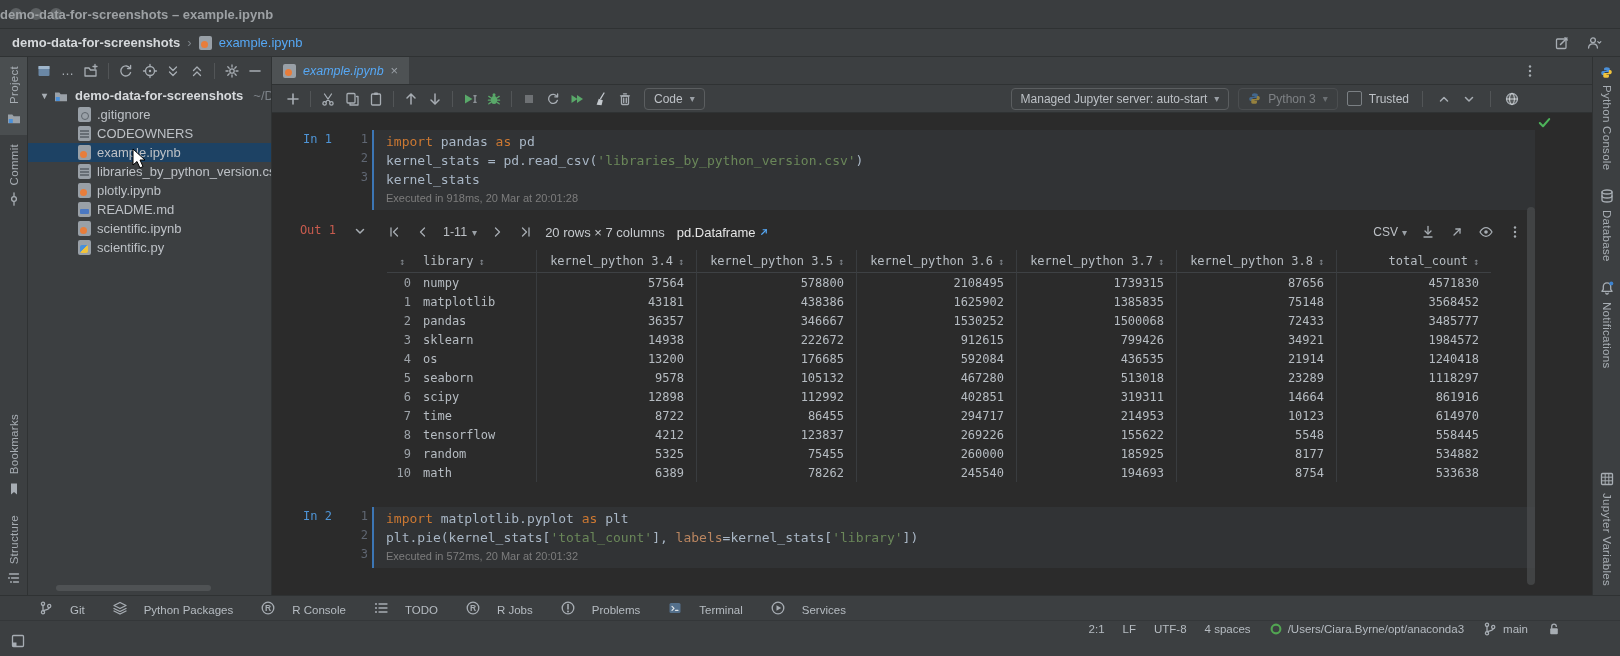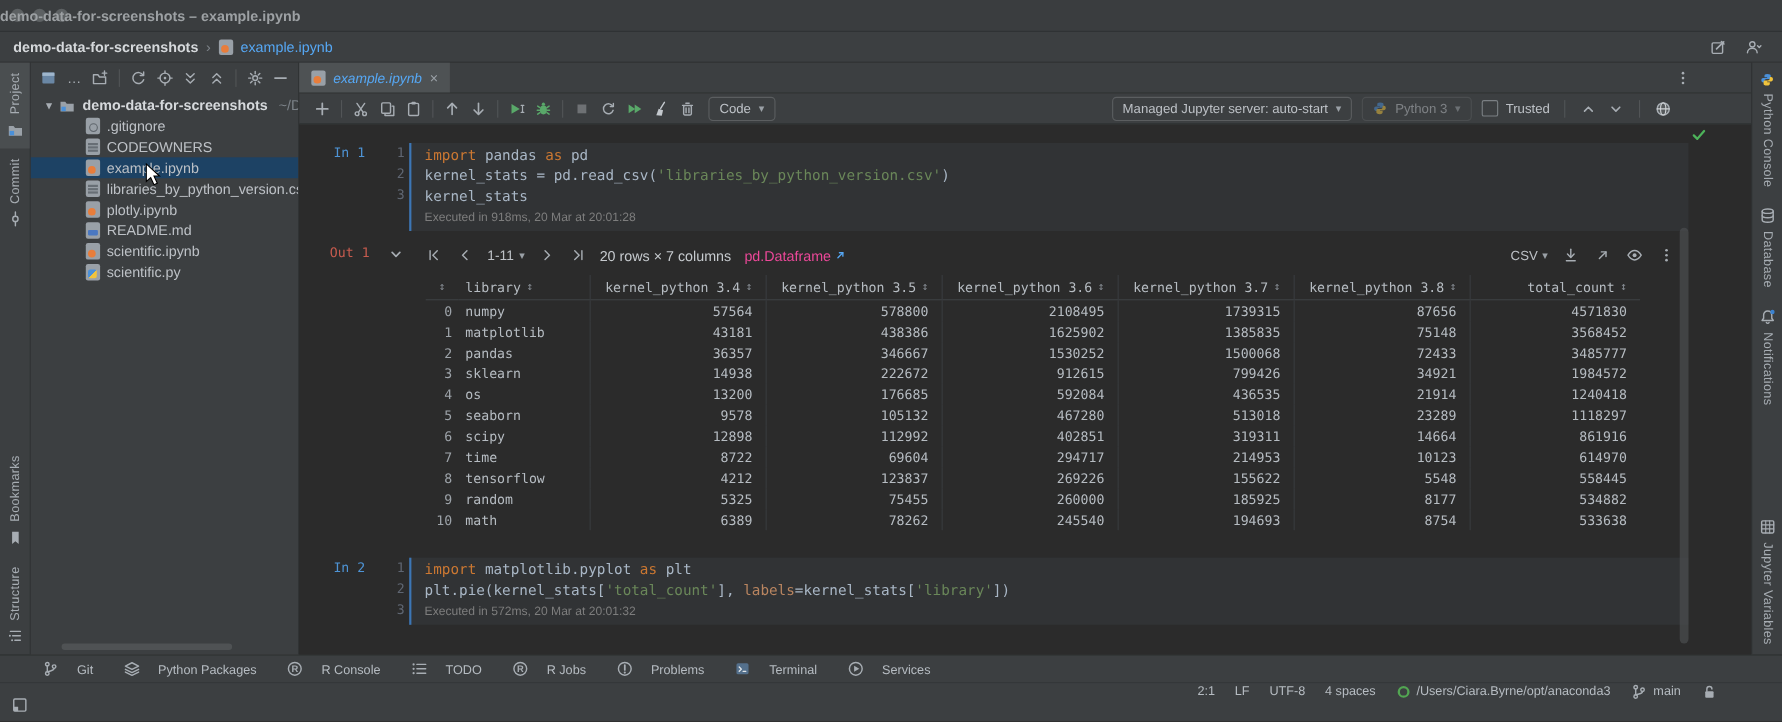--- a/index.html
+++ b/index.html
@@ -85,21 +85,21 @@
   .cline{height:19px;white-space:pre}
   .c-kw{color:#cc7832}.c-pl{color:#a9b7c6}.c-st{color:#6a8759}.c-pm{color:#b98560}
   .cstatus{font:11px/17px "Liberation Sans",sans-serif;color:#7d7d7d;margin-top:1px}
 
   
   .outrow{margin-top:11px}
   .outbar{flex:1;display:flex;align-items:center;gap:12px;height:22px;margin-right:57px;padding-left:15px}
   .navic{display:flex;align-items:center;color:#9da2a8}
   .pager{display:flex;align-items:center;gap:5px;font-size:12.5px;color:#bdc1c6}
   .summary{font-size:13px;color:#c6cace}
-  .dflink{font-size:13px;color:#ec4899;display:flex;align-items:center;gap:3px}
+  .dflink{font-size:13px;color:#e5e5e5;display:flex;align-items:center;gap:3px}
   .outctl{margin-left:auto;display:flex;align-items:center;gap:13px;margin-right:12px}
   .csv{display:flex;align-items:center;gap:4px;font-size:12px;color:#bdc1c6}
 
   
   .tblwrap{margin-left:115px;margin-top:7px;width:1104px;
            font:12px "DejaVu Sans Mono",monospace;color:#b6bcc2}
   .tbl{display:grid;grid-template-columns:30px 120px 160px 160px 160px 160px 160px 154px}
   .th{height:22px;display:flex;align-items:center;justify-content:flex-end;gap:5px;
       padding-right:12px;border-bottom:1px solid #3e4144;color:#b6bcc2}
   .th.lft{justify-content:flex-start;padding-left:6px}
@@ -652,21 +652,21 @@
               <div class="td lft cb">scipy</div>
               <div class="td cb">12898</div>
               <div class="td cb">112992</div>
               <div class="td cb">402851</div>
               <div class="td cb">319311</div>
               <div class="td cb">14664</div>
               <div class="td">861916</div>
               <div class="td idx">7</div>
               <div class="td lft cb">time</div>
               <div class="td cb">8722</div>
-              <div class="td cb">69604</div>
+              <div class="td cb">86455</div>
               <div class="td cb">294717</div>
               <div class="td cb">214953</div>
               <div class="td cb">10123</div>
               <div class="td">614970</div>
               <div class="td idx">8</div>
               <div class="td lft cb">tensorflow</div>
               <div class="td cb">4212</div>
               <div class="td cb">123837</div>
               <div class="td cb">269226</div>
               <div class="td cb">155622</div>

